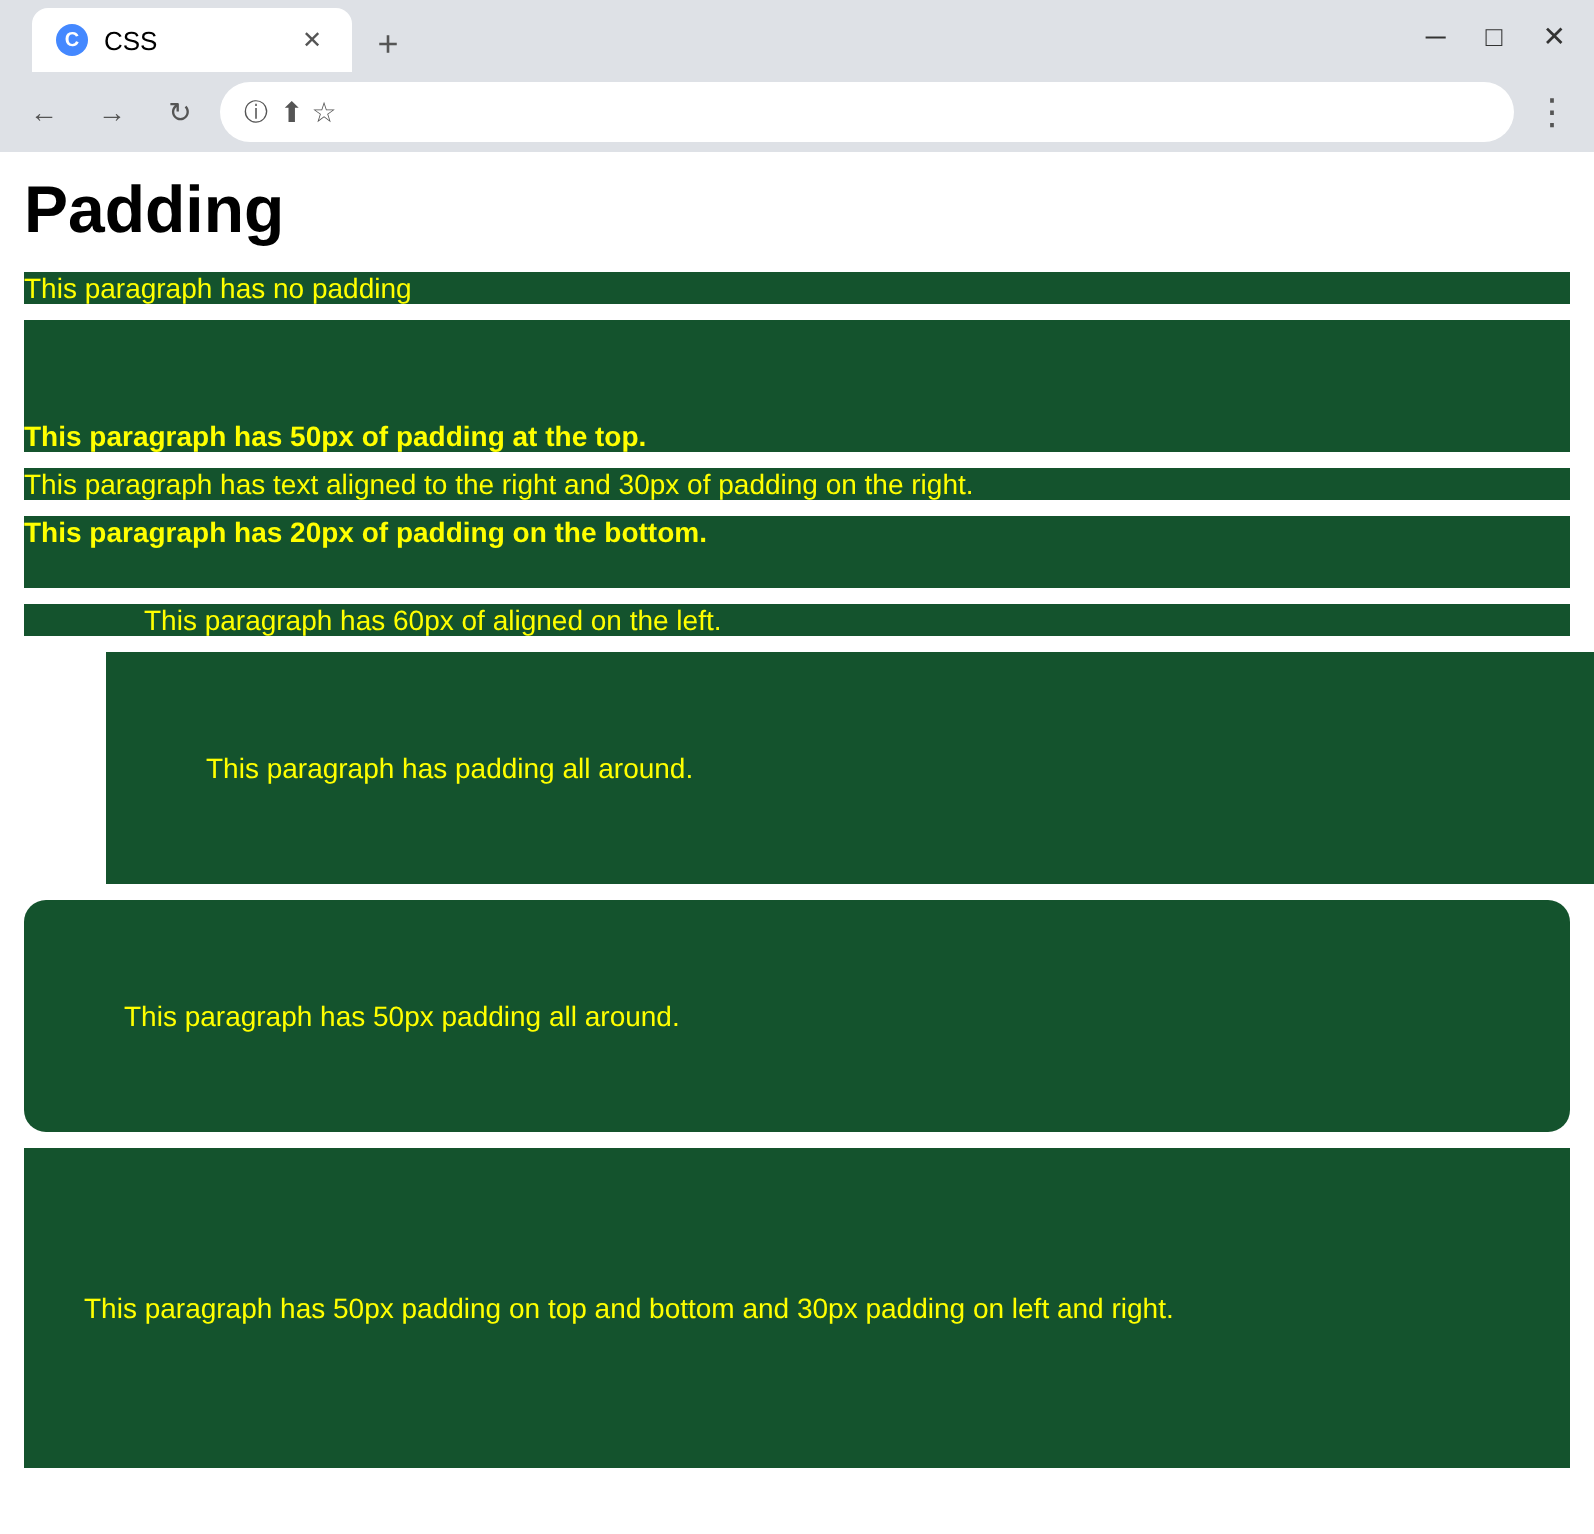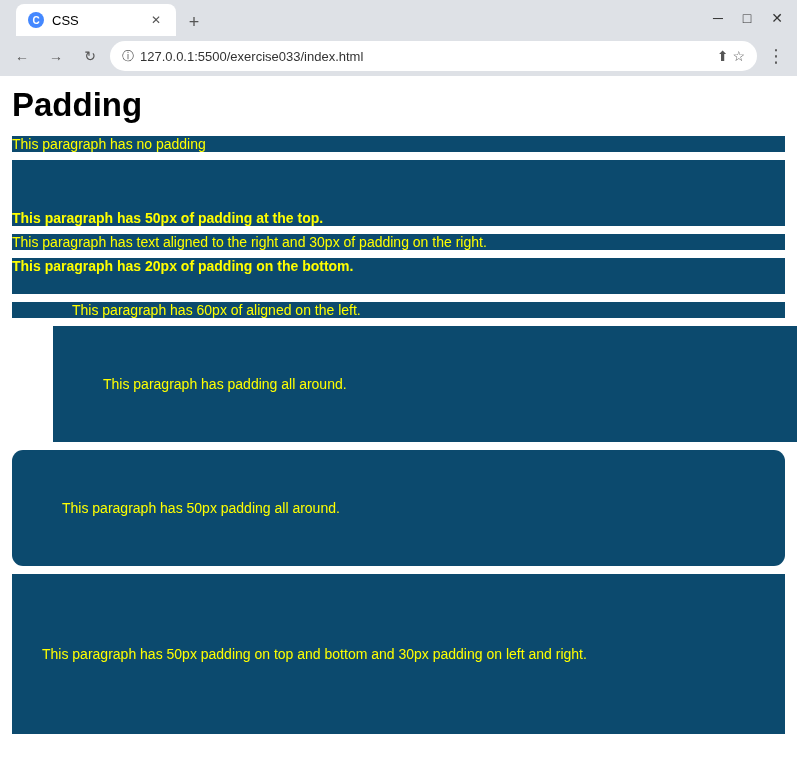--- a/index.html
+++ b/index.html
@@ -175,21 +175,21 @@
 
     .page-title {
       font-size: 33px;
       font-weight: bold;
       color: black;
       margin-bottom: 12px;
     }
 
     
     .para-box {
-      background-color: #0c4a6e;
+      background-color: #14532d;
       color: #ffff00;
       font-size: 14px;
       margin-bottom: 8px;
       width: 100%;
     }
 
     .para-no-padding {
       padding: 0;
     }
 
@@ -258,21 +258,20 @@
       <div class="win-btn">✕</div>
     </div>
   </div>
 
   <div class="address-bar-row">
     <button class="nav-btn">←</button>
     <button class="nav-btn">→</button>
     <button class="nav-btn">↻</button>
     <div class="address-bar">
       <span class="address-icon">ⓘ</span>
-      <span class="address-text">127.0.0.1:5500/exercise033/index.html</span>
       <div class="address-actions">
         <span class="addr-action-btn">⬆</span>
         <span class="addr-action-btn">☆</span>
       </div>
     </div>
     <span class="menu-btn">⋮</span>
   </div>
 
   <div class="page-content">
     <h1 class="page-title">Padding</h1>

